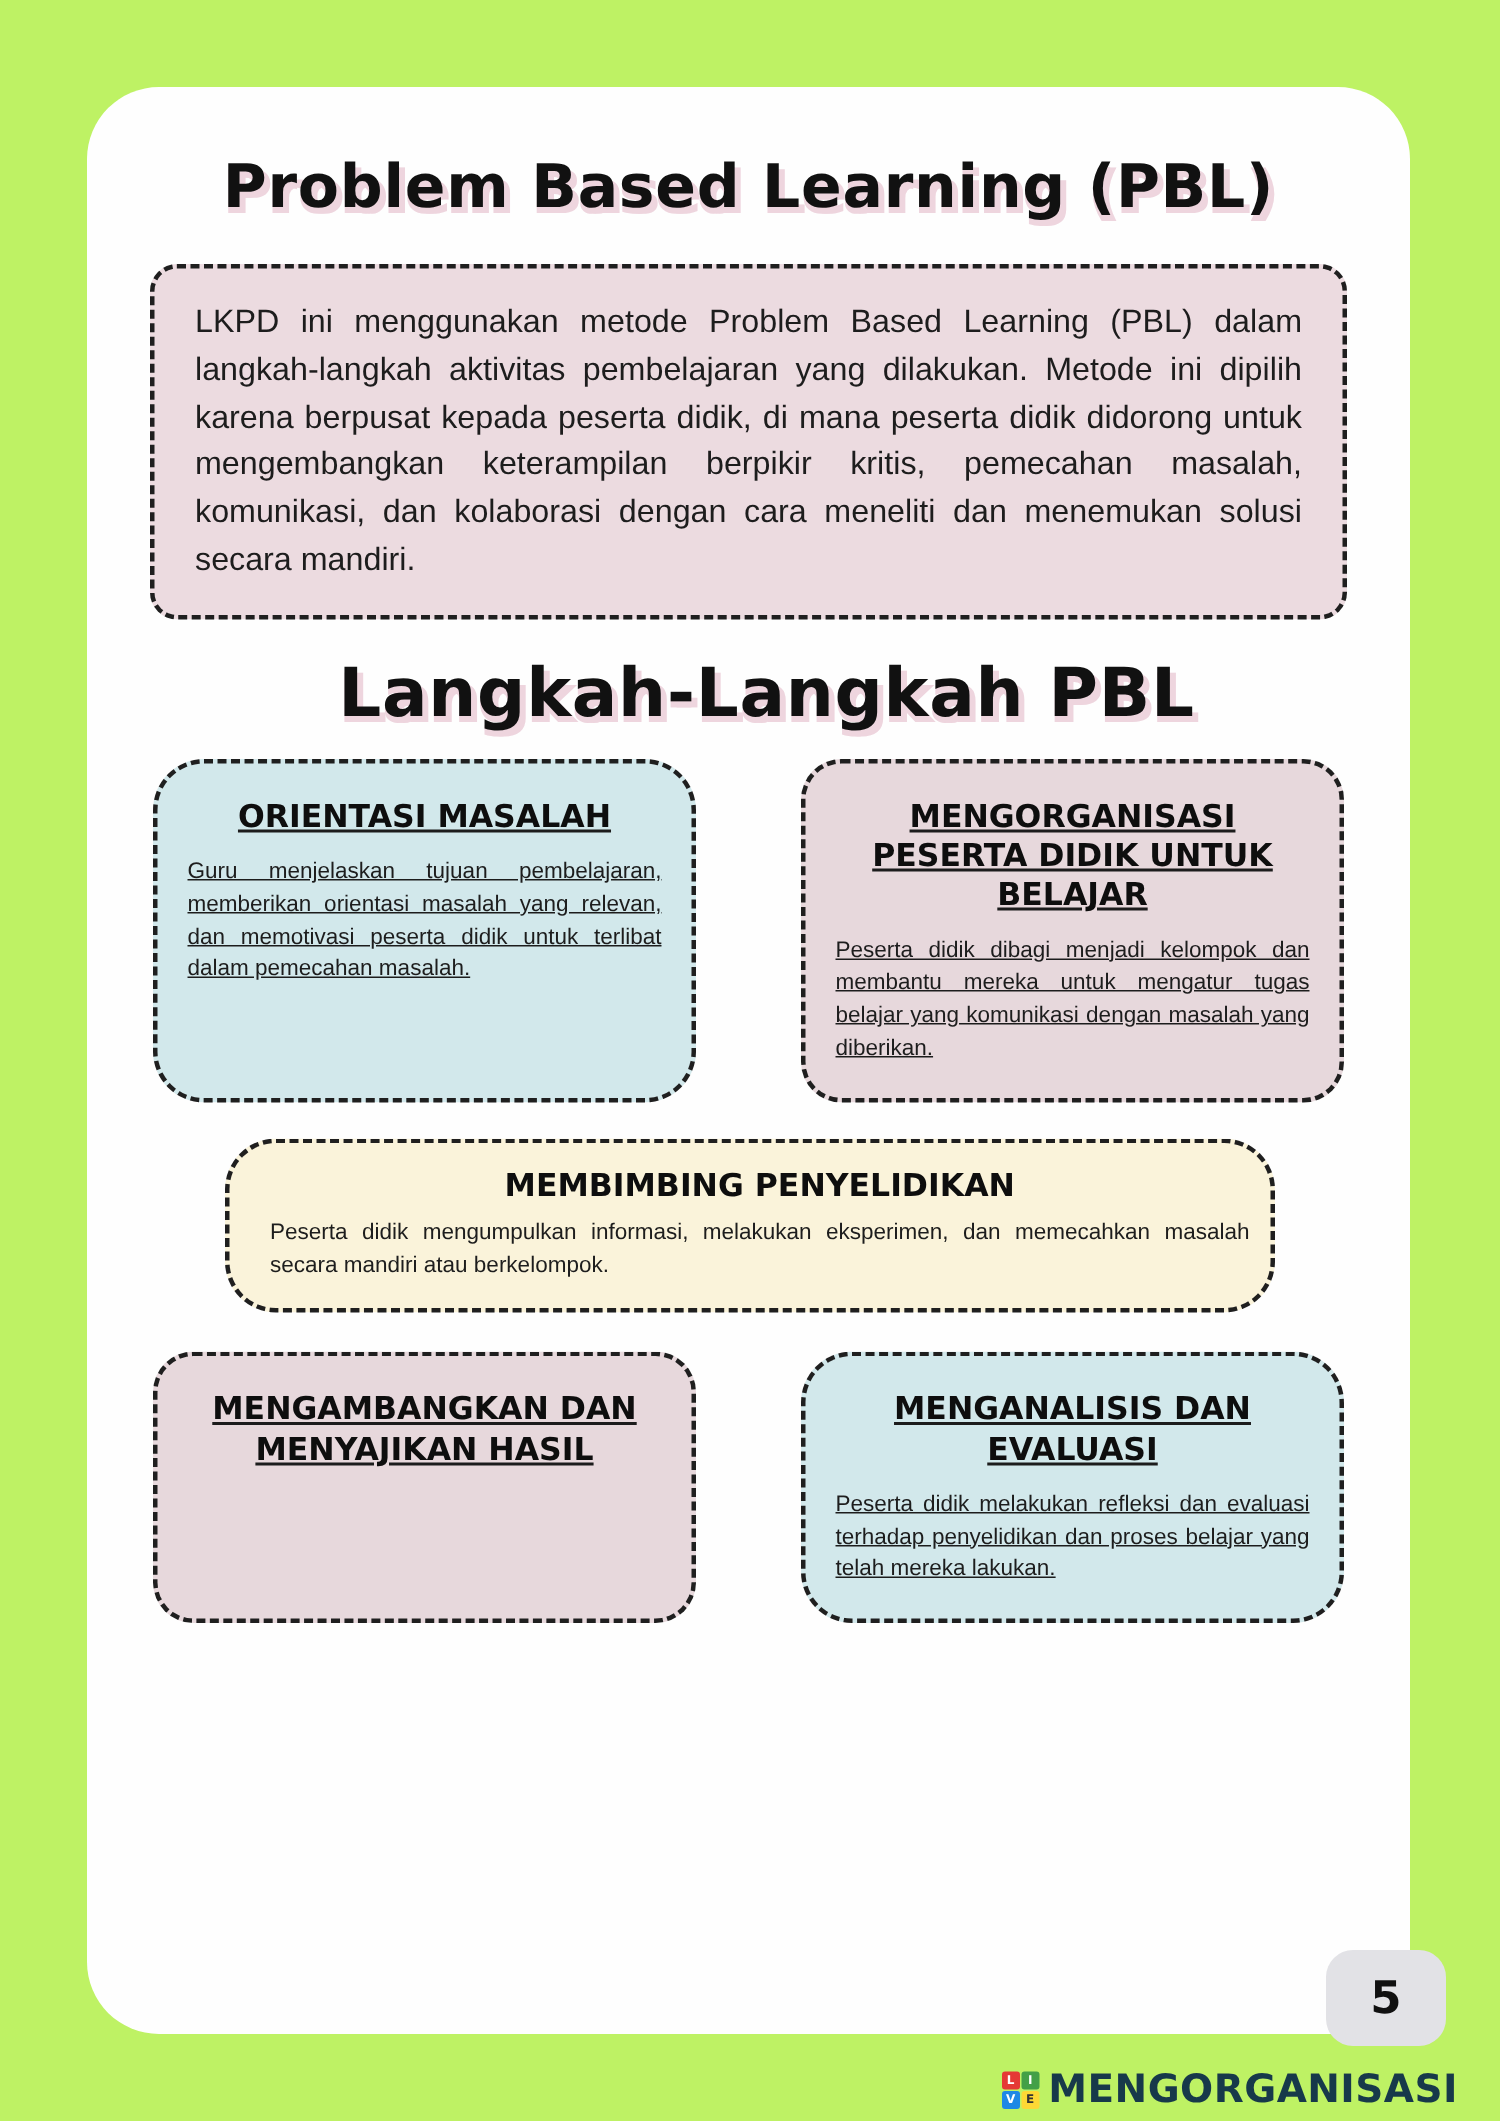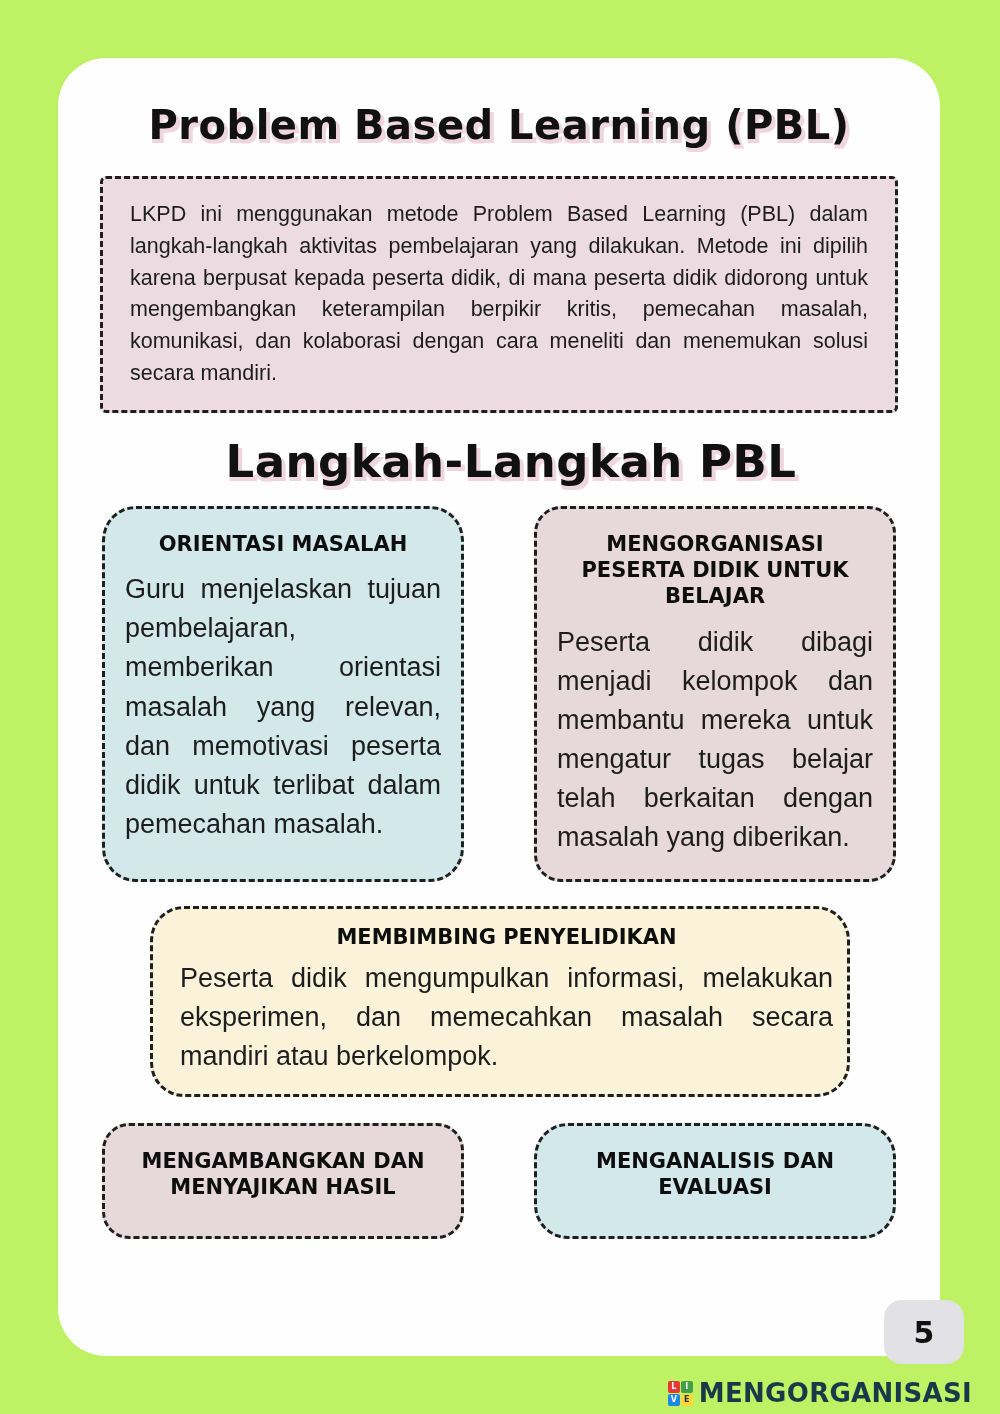--- a/index.html
+++ b/index.html
@@ -40,33 +40,34 @@
     font-size: 45px;
     letter-spacing: 0.5px;
     color: #111;
     text-shadow: 4px 4px 0 #eed5de, 0 4px 0 #eed5de;
     padding-left: 24px;
   }
   .intro-box {
     margin: 28px 42px 0 42px;
     background: #ecdbe0;
     border: 3px dashed #1f1f1f;
-    border-radius: 6px;
+    border-radius: 18px;
     padding: 20px 27px;
   }
   .intro-text {
     font-size: 21.5px;
     line-height: 1.48;
     text-align: justify;
     color: #1d1d1d;
   }
   .steps-row {
     display: flex;
     gap: 70px;
     margin: 18px 44px 0 44px;
+    text-decoration: underline;
   }
   .steps-row.second { margin-top: 26px; }
   .step-box {
     flex: 1;
     border: 3px dashed #1f1f1f;
     border-radius: 34px;
     padding: 22px 20px;
   }
   .box-blue  { background: #d2e8eb; }
   .box-pink  { background: #e7d8dc; border-radius: 27px; }
@@ -79,21 +80,21 @@
     font-family: "DejaVu Sans", sans-serif;
     font-weight: 800;
     font-size: 21px;
     line-height: 1.25;
     text-align: center;
     color: #0e0e0e;
     margin-bottom: 13px;
   }
   .step-box.wide .step-title { margin-bottom: 8px; }
   .step-body {
-    font-size: 27px;
+    font-size: 15px;
     line-height: 1.45;
     text-align: justify;
     color: #1d1d1d;
   }
   .page-badge {
     position: absolute;
     right: 36px;
     bottom: 50px;
     width: 80px;
     height: 64px;
@@ -163,35 +164,36 @@
 
     <h2 class="section-title">Langkah-Langkah PBL</h2>
 
     <div class="steps-row">
       <div class="step-box box-blue">
         <h3 class="step-title">ORIENTASI MASALAH</h3>
         <p class="step-body">Guru menjelaskan tujuan pembelajaran, memberikan orientasi masalah yang relevan, dan memotivasi peserta didik untuk terlibat dalam pemecahan masalah.</p>
       </div>
       <div class="step-box box-pink">
         <h3 class="step-title">MENGORGANISASI PESERTA DIDIK UNTUK BELAJAR</h3>
-        <p class="step-body">Peserta didik dibagi menjadi kelompok dan membantu mereka untuk mengatur tugas belajar telah berkaitan dengan masalah yang diberikan.</p>
+        <p class="step-body">Peserta didik dibagi menjadi kelompok dan membantu mereka untuk mengatur tugas belajar yang komunikasi dengan masalah yang diberikan.</p>
       </div>
     </div>
 
     <div class="step-box box-cream wide">
       <h3 class="step-title">MEMBIMBING PENYELIDIKAN</h3>
       <p class="step-body">Peserta didik mengumpulkan informasi, melakukan eksperimen, dan memecahkan masalah secara mandiri atau berkelompok.</p>
     </div>
 
     <div class="steps-row second">
       <div class="step-box box-pink">
         <h3 class="step-title">MENGAMBANGKAN DAN MENYAJIKAN HASIL</h3>
       </div>
       <div class="step-box box-blue">
         <h3 class="step-title">MENGANALISIS DAN EVALUASI</h3>
+        <p class="step-body">Peserta didik melakukan refleksi dan evaluasi terhadap penyelidikan dan proses belajar yang telah mereka lakukan.</p>
       </div>
     </div>
 
   </div>
 
   <div class="page-badge">
     <span>5</span>
   </div>
 
   <div class="brand">

